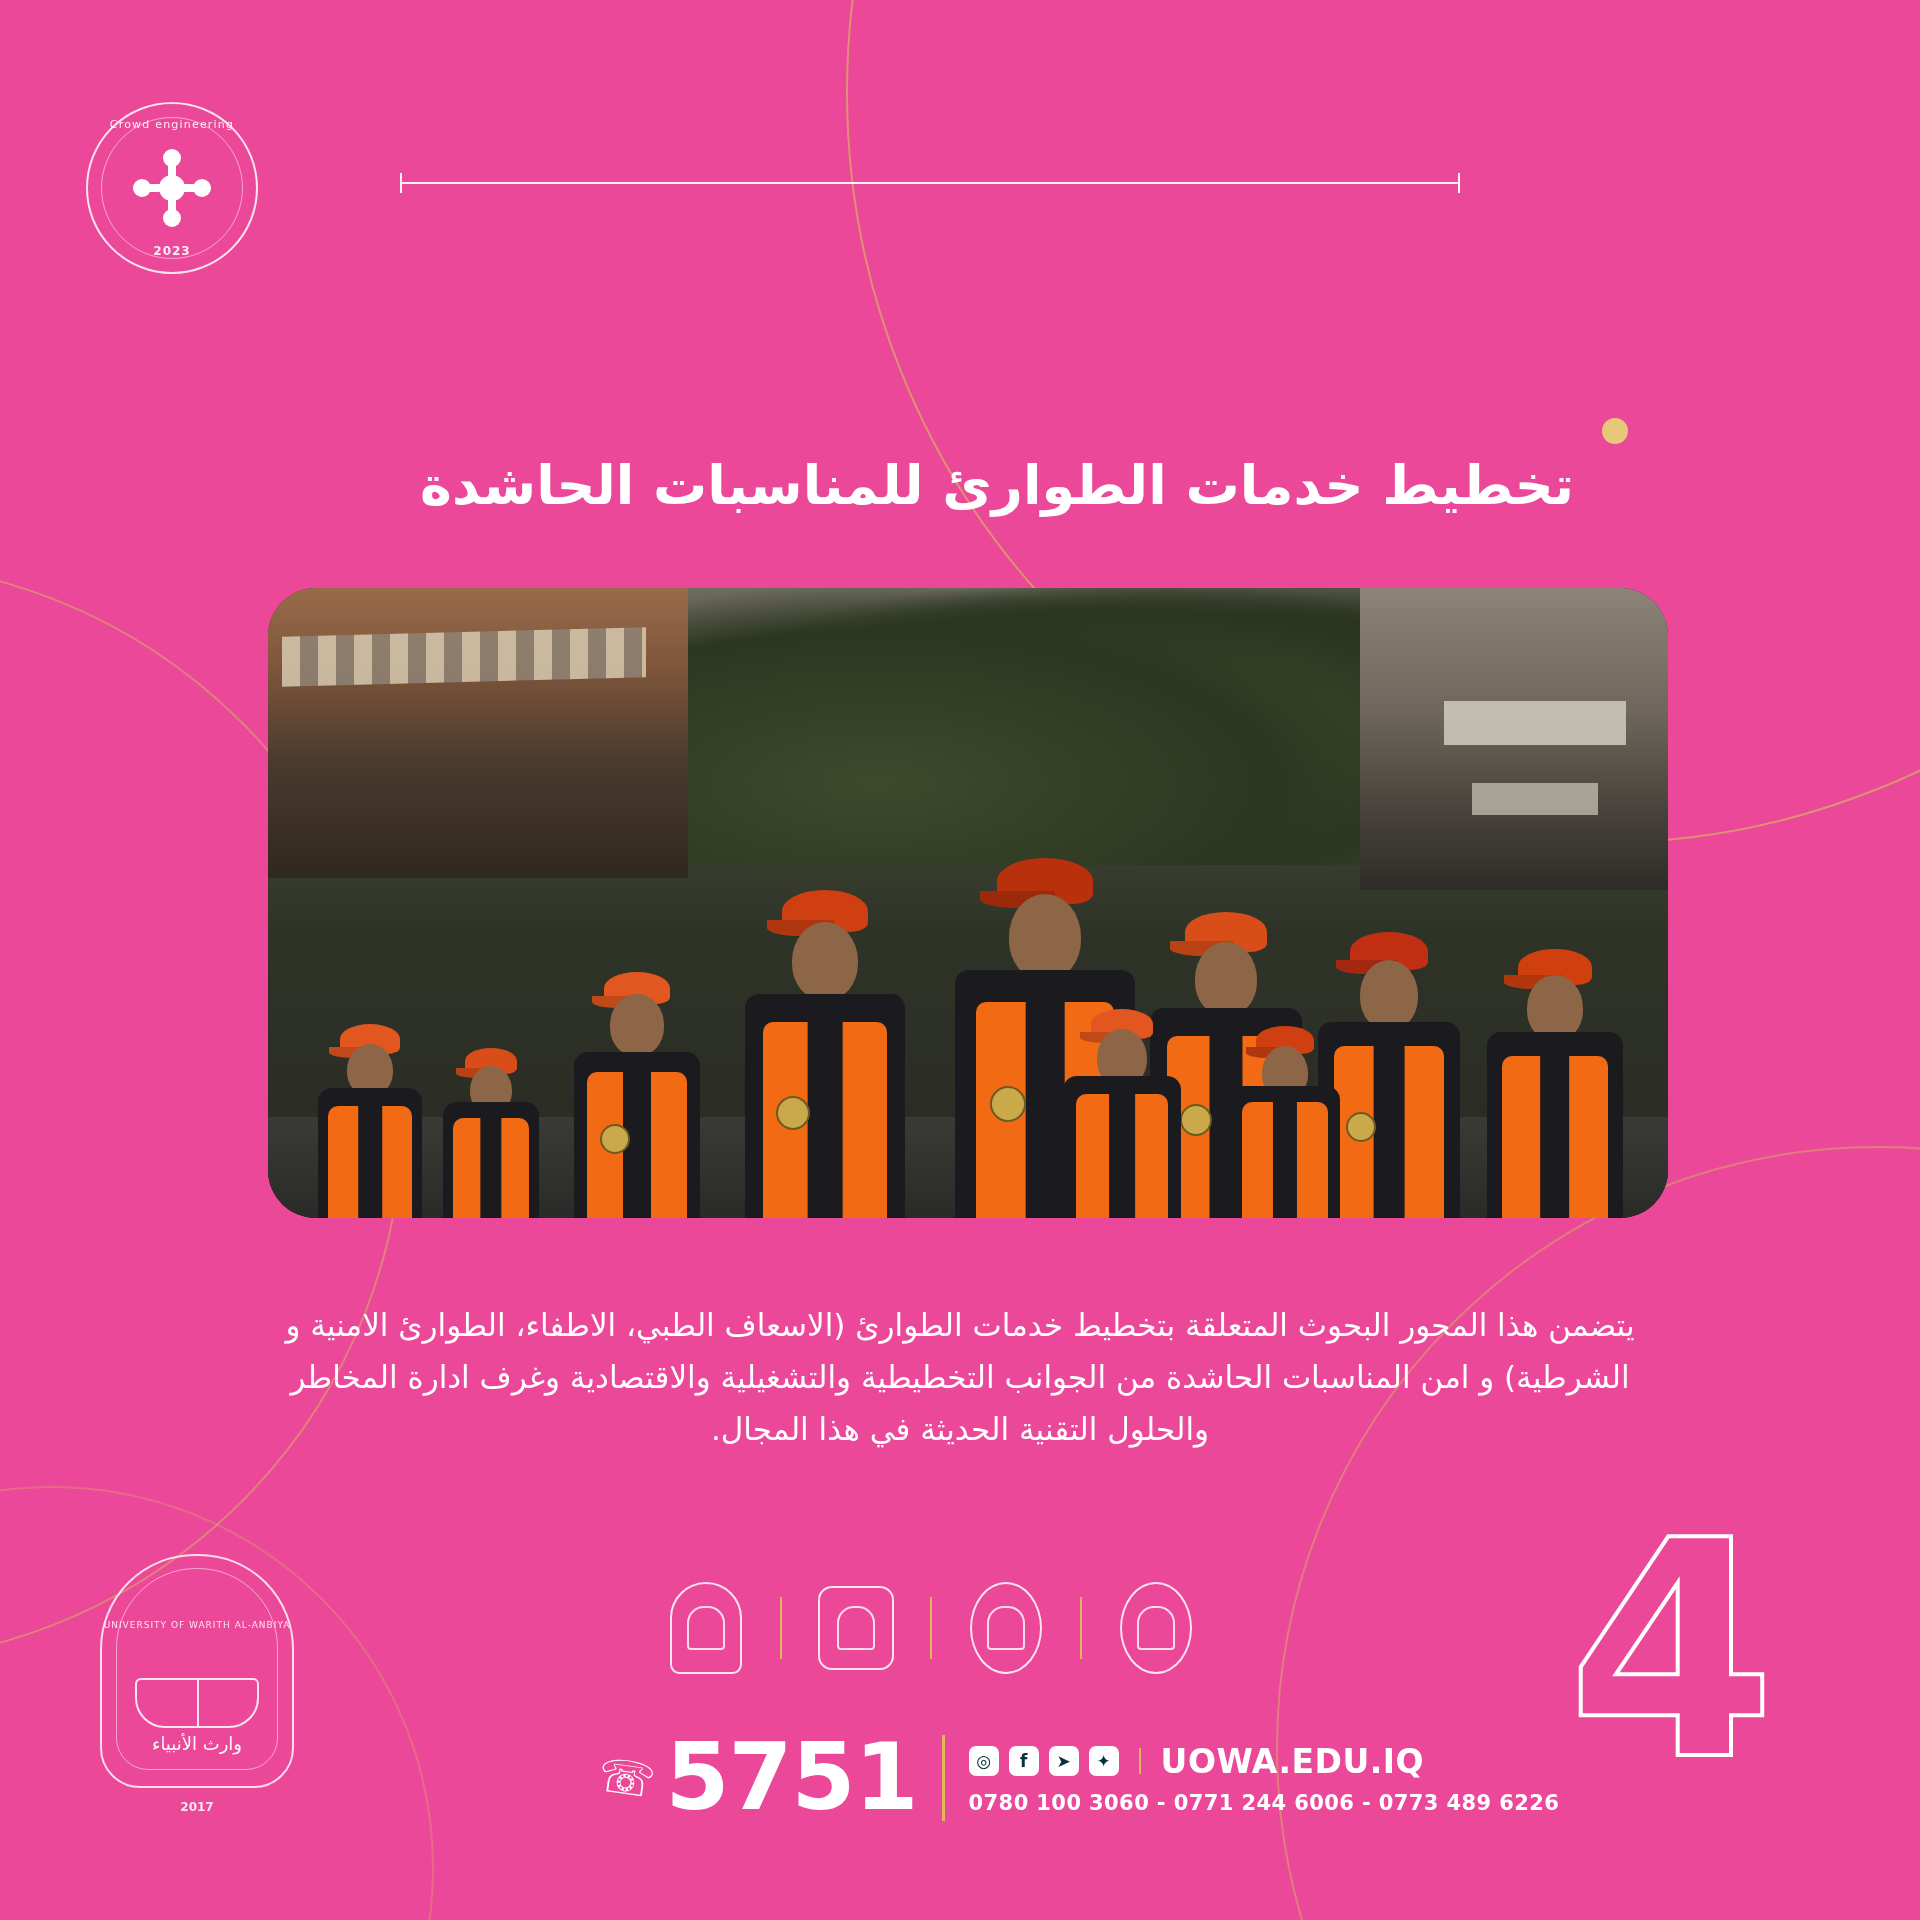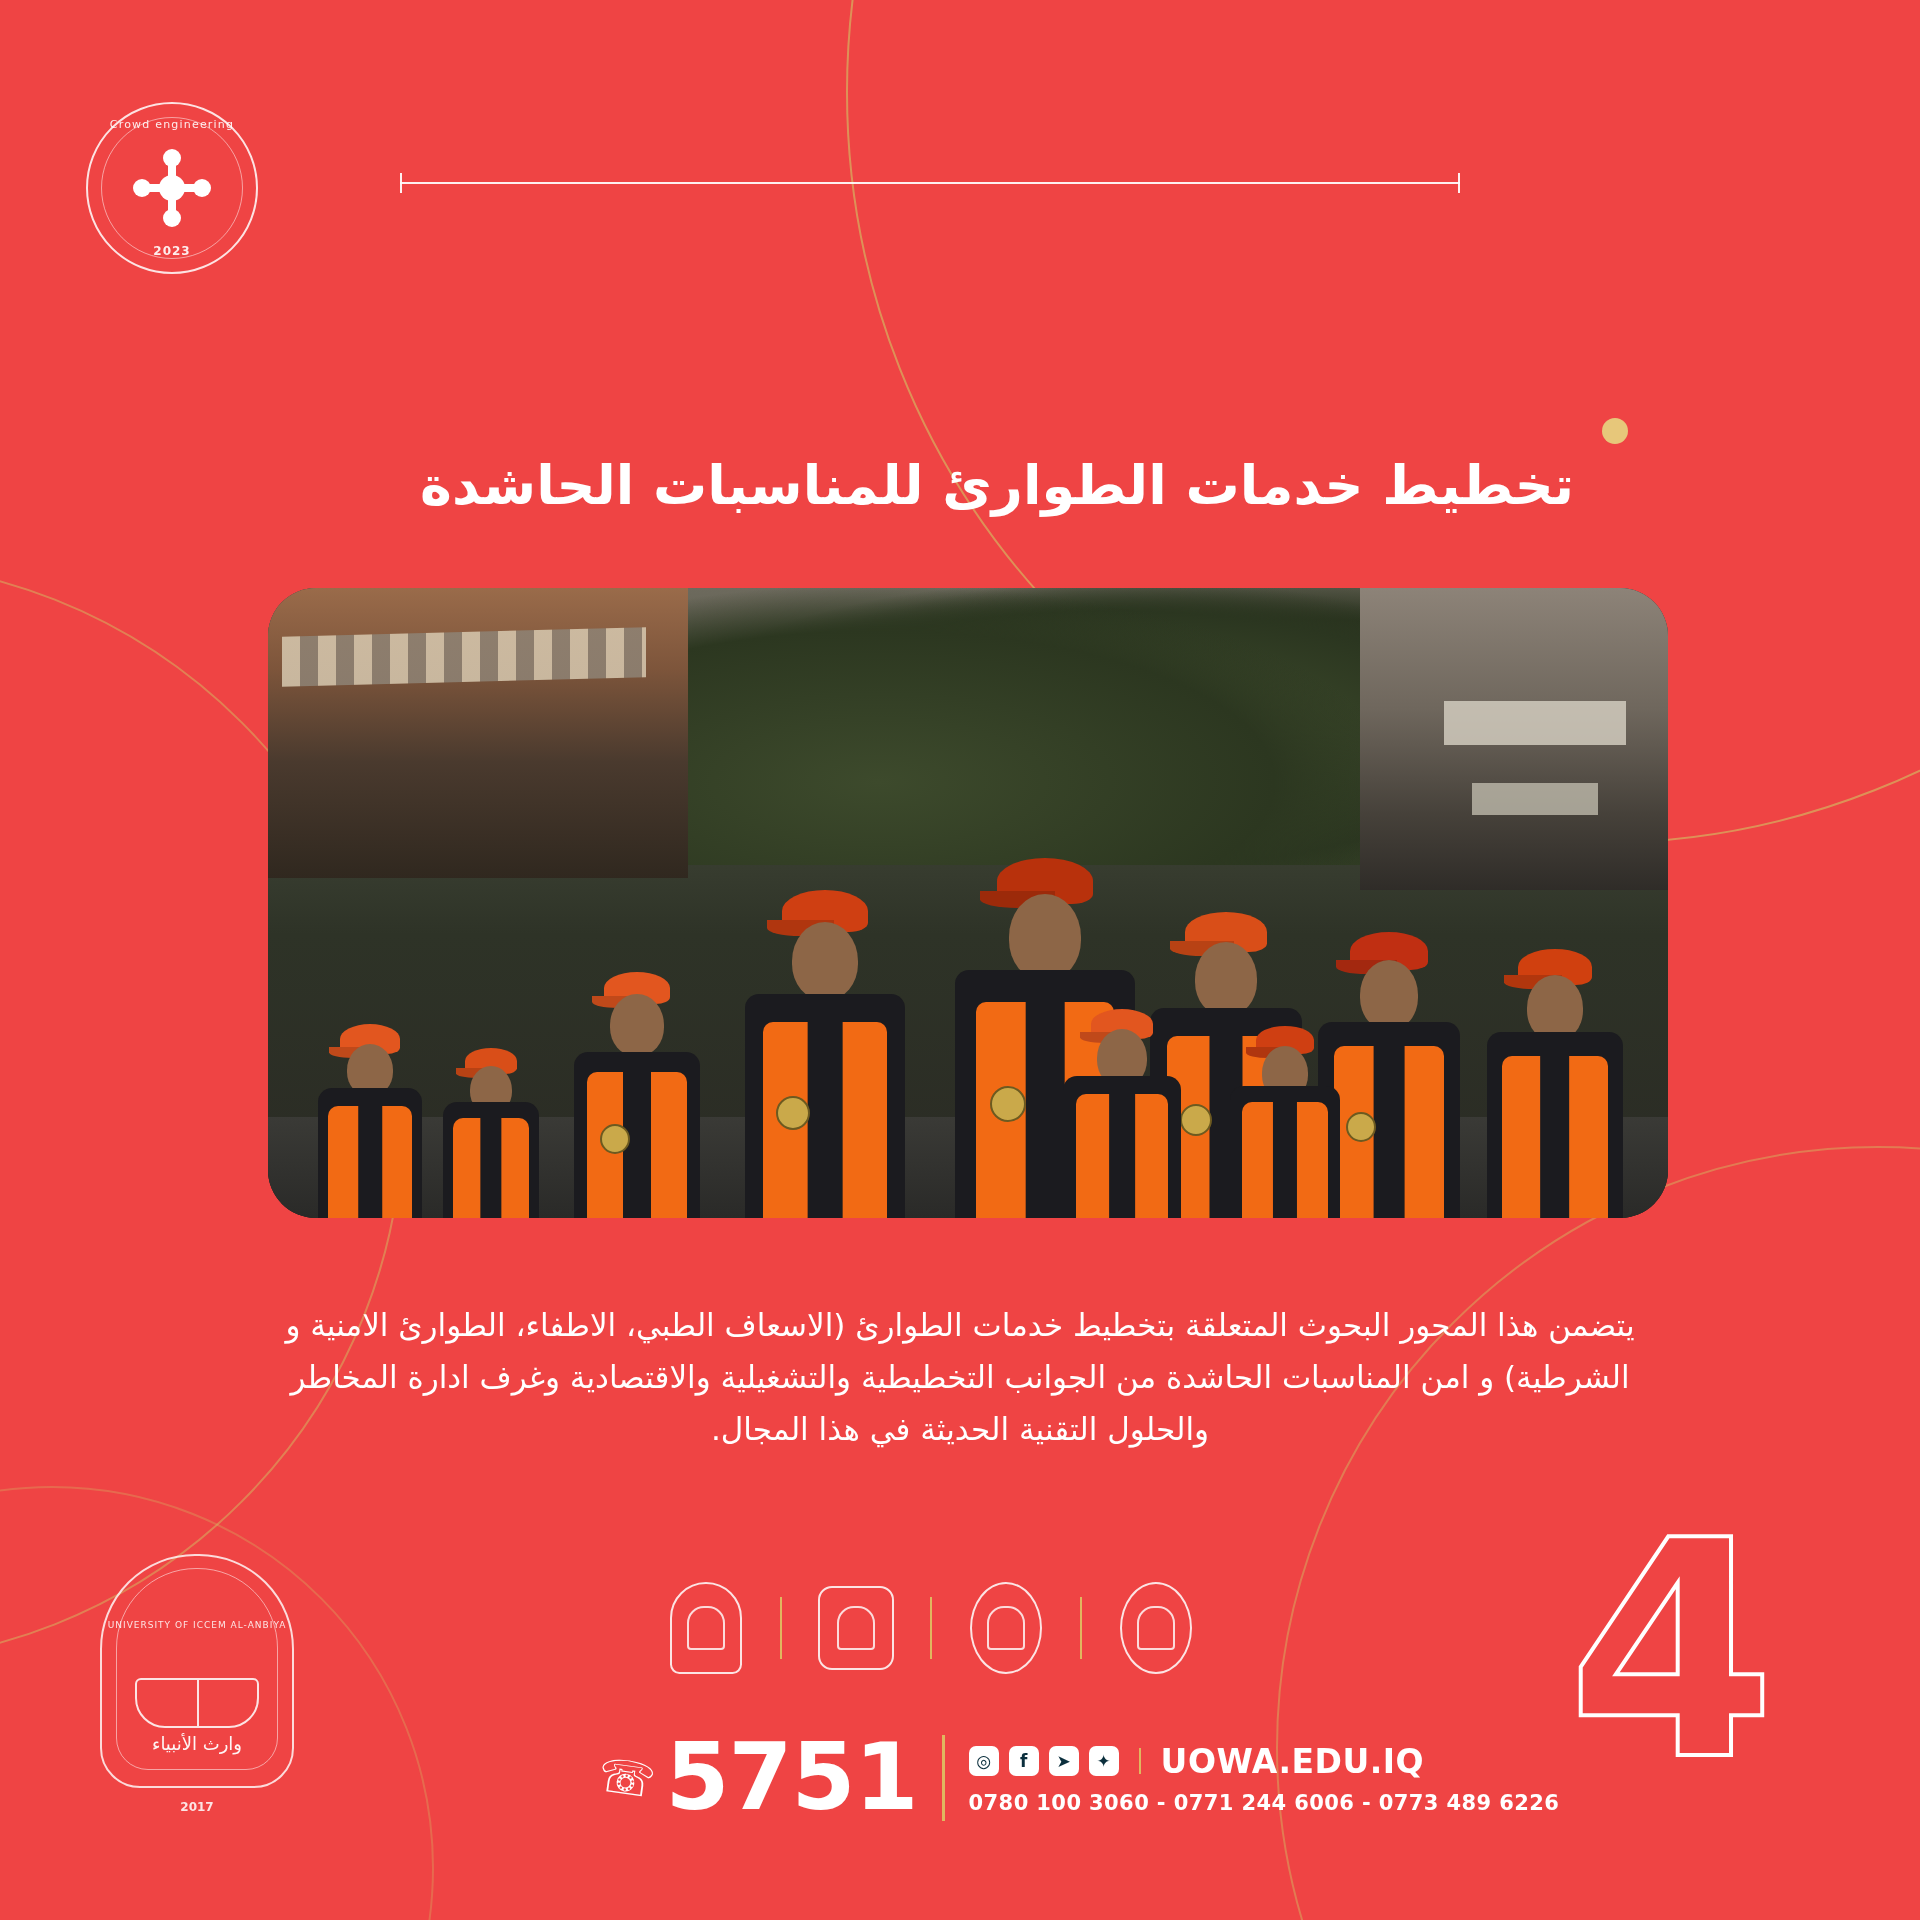--- a/index.html
+++ b/index.html
@@ -12,21 +12,21 @@
     width: 1920px;
     height: 1920px;
     overflow: hidden;
     font-family: "DejaVu Sans", "Liberation Sans", sans-serif;
     color: #ffffff;
     position: relative;
   }
   .poster {
     position: absolute;
     inset: 0;
-    background: #ef4444;
+    background: #ec4899;
     overflow: hidden;
   }
   
   .arc {
     position: absolute;
     border-radius: 50%;
     border: 2px solid rgba(214,178,96,0.55);
     pointer-events: none;
   }
   .arc-top-right {
@@ -675,21 +675,21 @@
     </div>
   </div>
 
   <p class="body-text">يتضمن هذا المحور البحوث المتعلقة بتخطيط خدمات الطوارئ (الاسعاف الطبي، الاطفاء، الطوارئ الامنية و الشرطية) و امن المناسبات الحاشدة من الجوانب التخطيطية والتشغيلية والاقتصادية وغرف ادارة المخاطر والحلول التقنية الحديثة في هذا المجال.</p>
 
   <div class="big-number">4</div>
 
   <div class="uowa-crest">
     <div class="crest-ring"></div>
     <div class="crest-ring2"></div>
-    <div class="crest-text-top">UNIVERSITY OF ICCEM AL-ANBIYA</div>
+    <div class="crest-text-top">UNIVERSITY OF WARITH AL-ANBIYA</div>
     <div class="crest-book"></div>
     <div class="crest-ar">وارث الأنبياء</div>
     <div class="crest-year">2017</div>
   </div>
 
   <div class="partner-row">
     <div class="partner p1">
       <div class="shape"></div>
         <div class="glyph"></div>
     </div>

